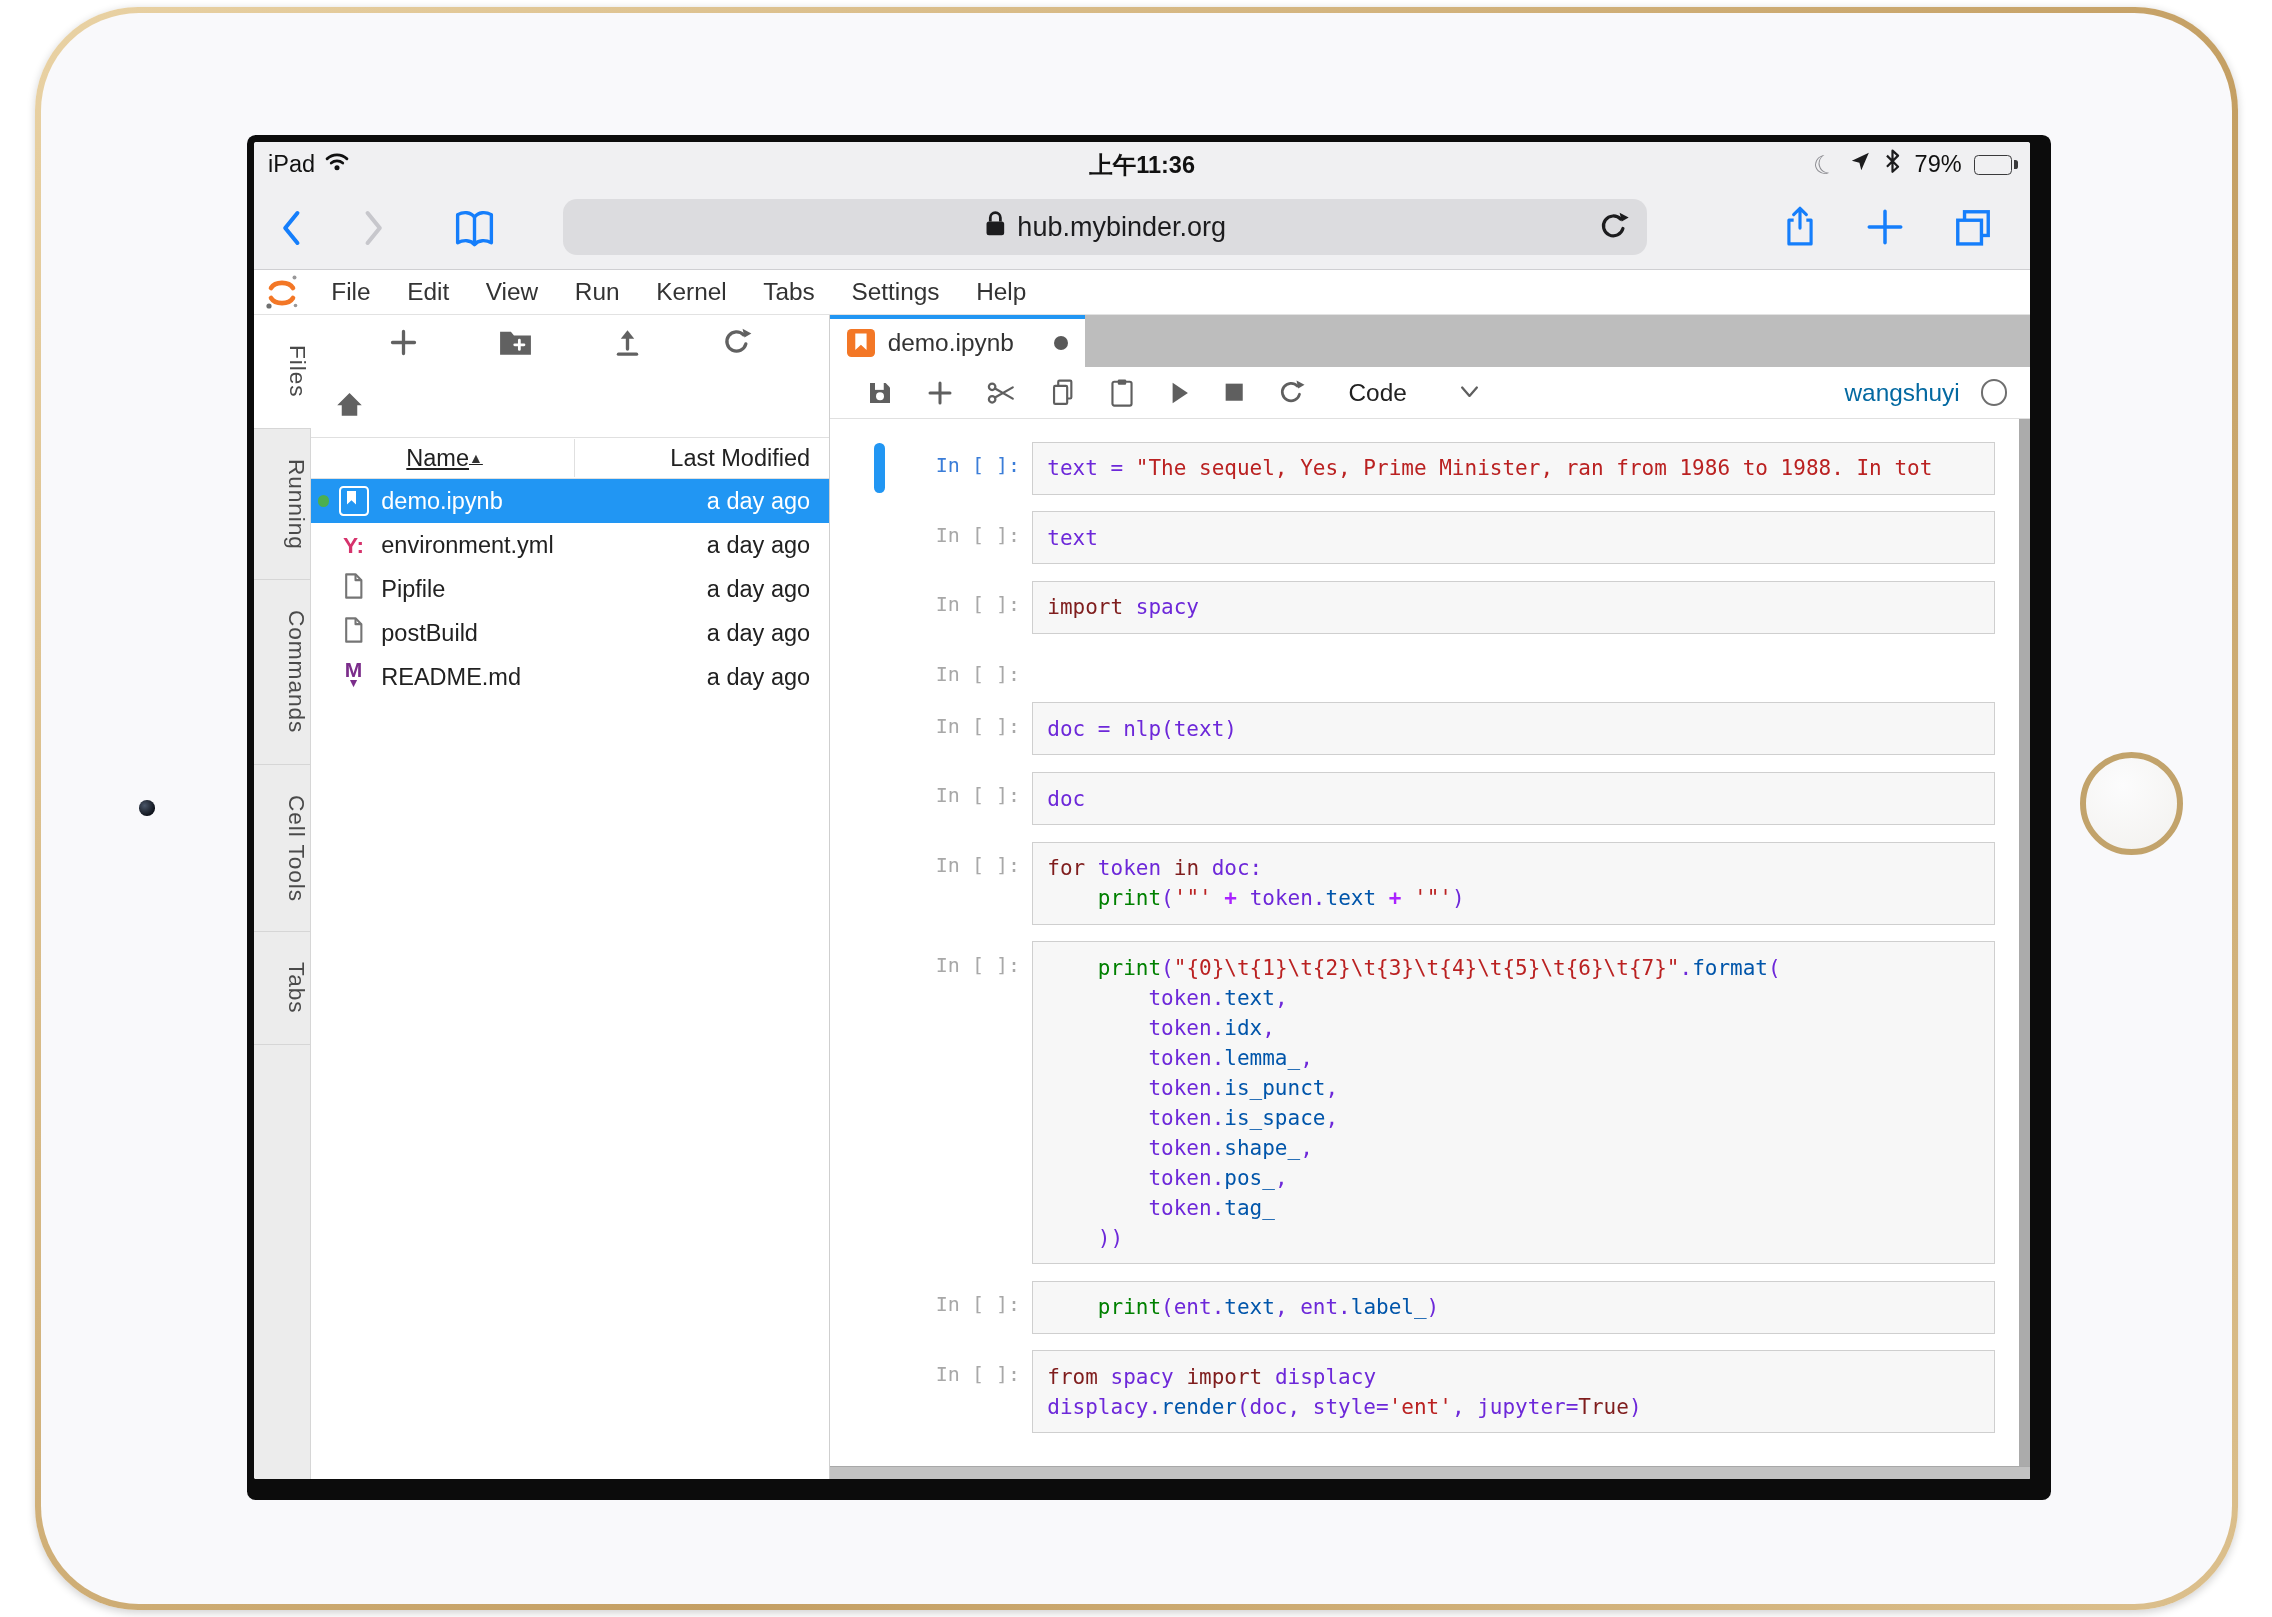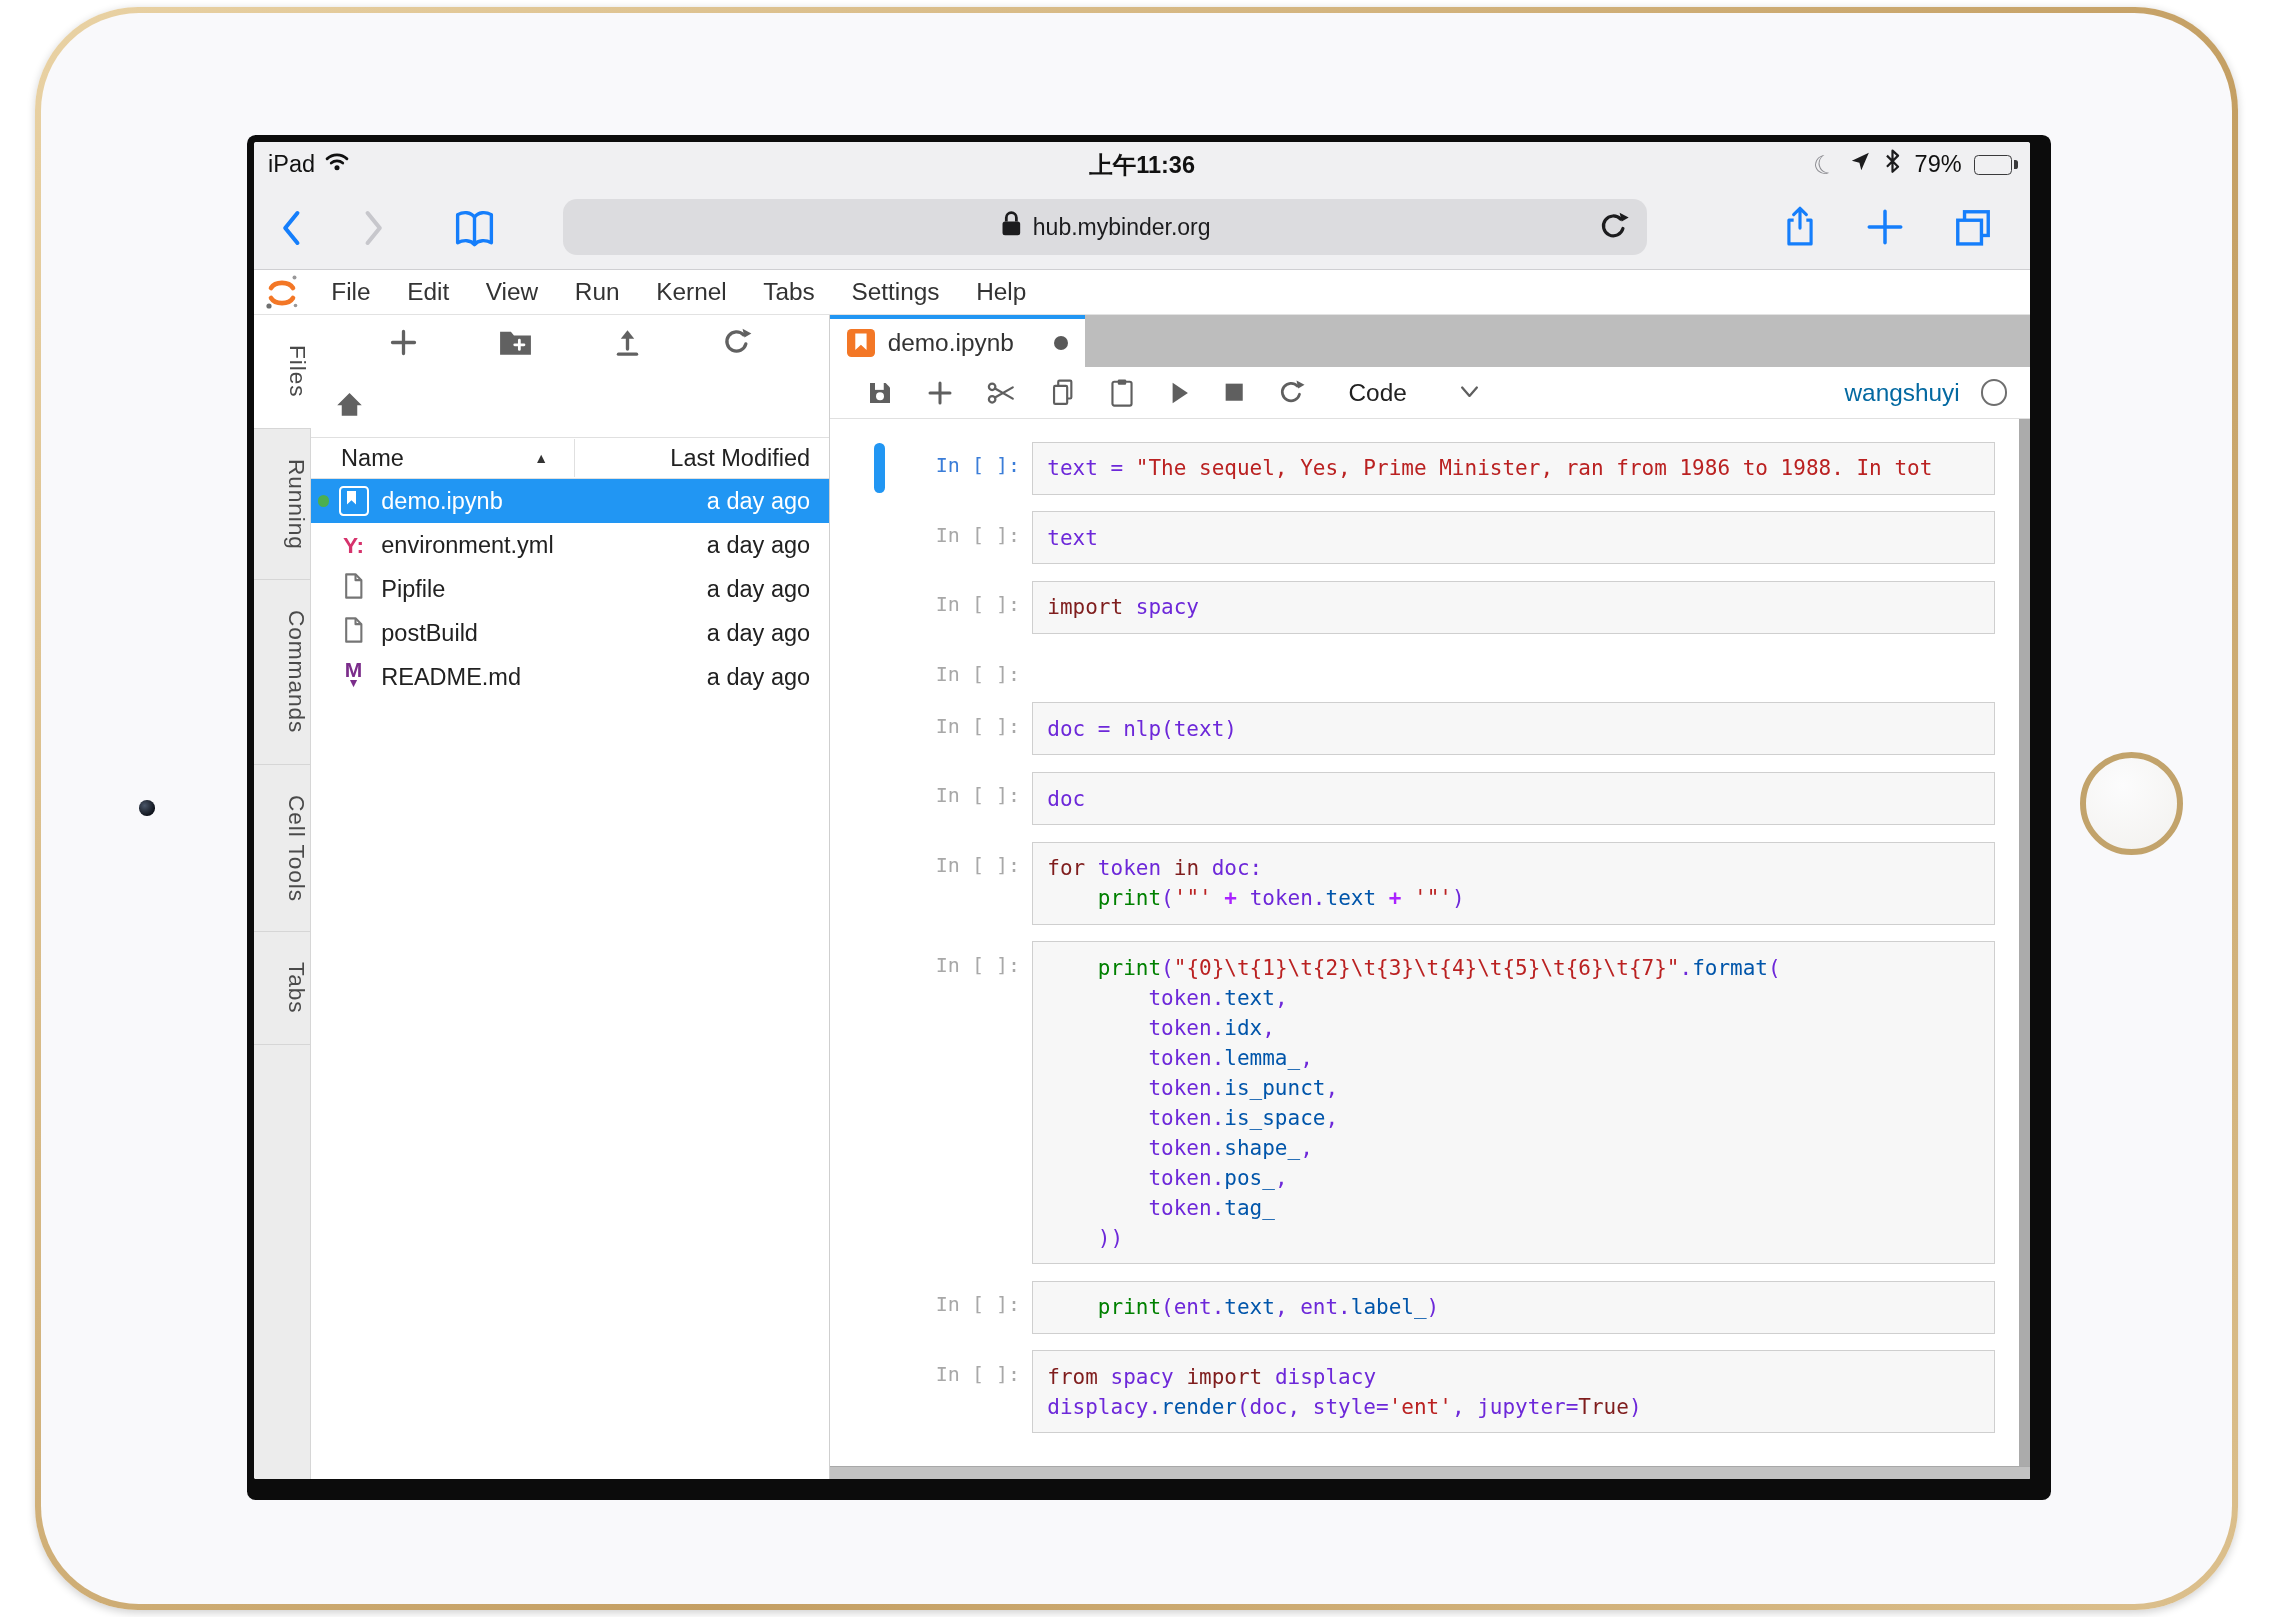--- a/index.html
+++ b/index.html
@@ -26,40 +26,40 @@
   .sb-right{margin-left:auto;display:flex;align-items:center;gap:12.2px;margin-right:12.2px;}
   .moon{color:#8e8e93;font-size:26px;line-height:1;transform:rotate(-15deg);}
   .battery{display:flex;align-items:center;gap:2.6px;}
   .batt-body{width:38px;height:20px;border:1.7px solid #3a3a3c;border-radius:4.4px;padding:1.7px;box-sizing:border-box;}
   .batt-fill{height:100%;width:79%;background:#111;border-radius:1.7px;}
   .batt-tip{width:3.5px;height:8.7px;background:#3a3a3c;border-radius:0 2.6px 2.6px 0;}
   
   .safaribar{height:82px;background:#f0f0f2;border-bottom:0.9px solid #cfcfd2;display:flex;align-items:center;position:relative;}
   .nav-btn{margin-left:22.7px;display:flex;align-items:center;}
   .urlfield{position:absolute;left:309px;right:383px;top:12.2px;height:56px;background:#dcdcdf;border-radius:14px;
-            display:flex;align-items:center;justify-content:center;gap:10.5px;font-size:23px;color:#1c1c1e;}
+            display:flex;align-items:center;justify-content:center;gap:10.5px;font-size:27px;color:#1c1c1e;}
   .url-refresh{position:absolute;right:15.7px;top:8.7px;}
   .safari-right{position:absolute;right:0;top:0;height:100%;display:flex;align-items:center;gap:45px;padding-right:35px;}
   
   .jlab{position:relative;height:1209px;background:#fff;}
   .menubar{height:44px;background:#fff;border-bottom:0.9px solid #e2e2e2;display:flex;align-items:center;}
   .menubar .logo{margin:0 12.2px 0 8.7px;display:flex;align-items:center;}
   .menu-item{font-size:24.4px;color:#333;padding:0 18.3px;cursor:default;}
   .jlab-body{display:flex;height:1165px;}
   
   .side-strip{width:56px;background:#ececec;border-right:0.9px solid #d6d6d6;display:flex;flex-direction:column;}
   .side-tab{writing-mode:vertical-rl;text-align:center;font-size:22.7px;color:#4a4a4a;background:#ececec;
             border-bottom:0.9px solid #d6d6d6;padding:30px 0;letter-spacing:0.9px;}
   .side-tab.active{background:#fff;width:57px;margin-right:-0.9px;border-bottom:0.9px solid #d6d6d6;}
   
   .filepanel{width:518px;background:#fff;border-right:0.9px solid #cfcfcf;display:flex;flex-direction:column;font-size:23.5px;}
   .fb-toolbar{height:61px;display:flex;align-items:center;justify-content:space-around;padding:0 37px;}
   .fb-crumb{height:61px;display:flex;align-items:center;padding-left:22.7px;}
   .fb-header{height:40px;display:flex;align-items:center;border-top:0.9px solid #e0e0e0;border-bottom:0.9px solid #e0e0e0;color:#212121;}
-  .fb-header .col-name{flex:1;display:flex;align-items:center;justify-content:space-between;padding:0 26px 0 30px;}
+  .fb-header .col-name{flex:1;display:flex;align-items:center;justify-content:center;padding:0 26px 0 30px;text-decoration:underline;}
   .fb-header .col-mod{width:235px;text-align:right;padding-right:19px;border-left:0.9px solid #e0e0e0;line-height:38px;}
   .sort-tri{font-size:14px;color:#333;}
   .fb-row{height:44px;display:flex;align-items:center;color:#212121;position:relative;}
   .fb-row .dot{width:11.3px;height:11.3px;border-radius:50%;margin-left:7px;visibility:hidden;background:#4caf50;}
   .fb-row.running .dot{visibility:visible;}
   .fb-row .ficon{width:38px;display:flex;justify-content:center;align-items:center;margin-left:5.2px;}
   .fb-row .fname{flex:1;margin-left:8.7px;white-space:nowrap;overflow:hidden;}
   .fb-row .fmod{width:216px;text-align:right;padding-right:19px;}
   .fb-row.selected{background:#2196f3;color:#fff;}
   .fb-row.selected .fmod{color:#fff;}

